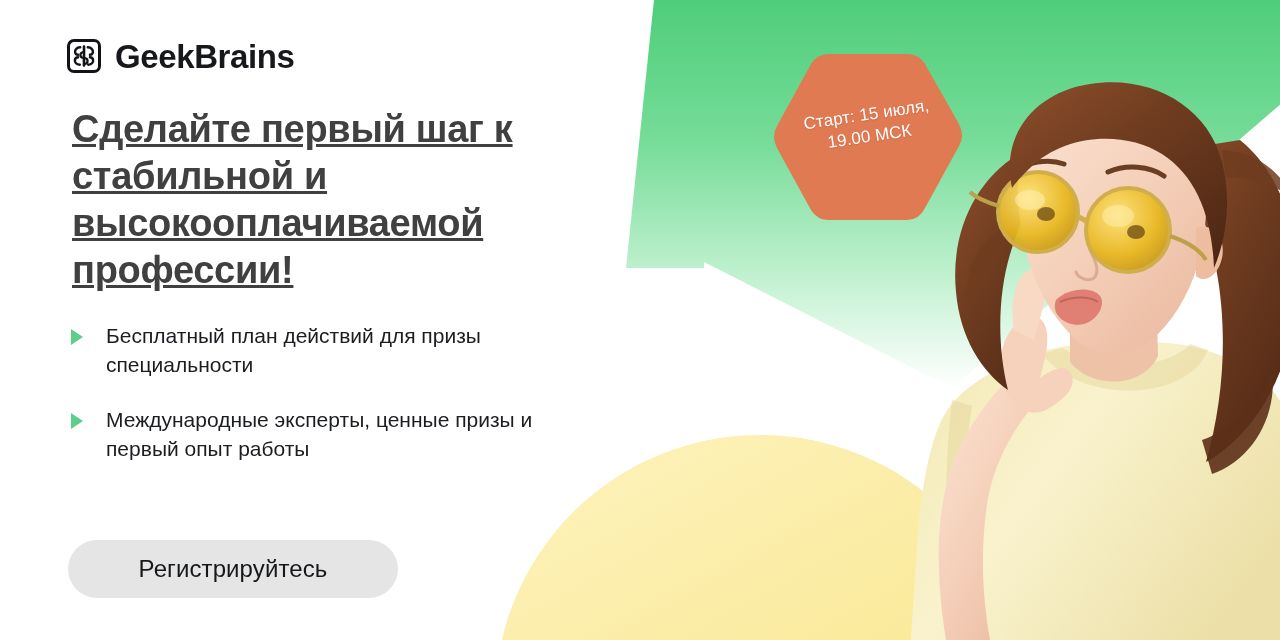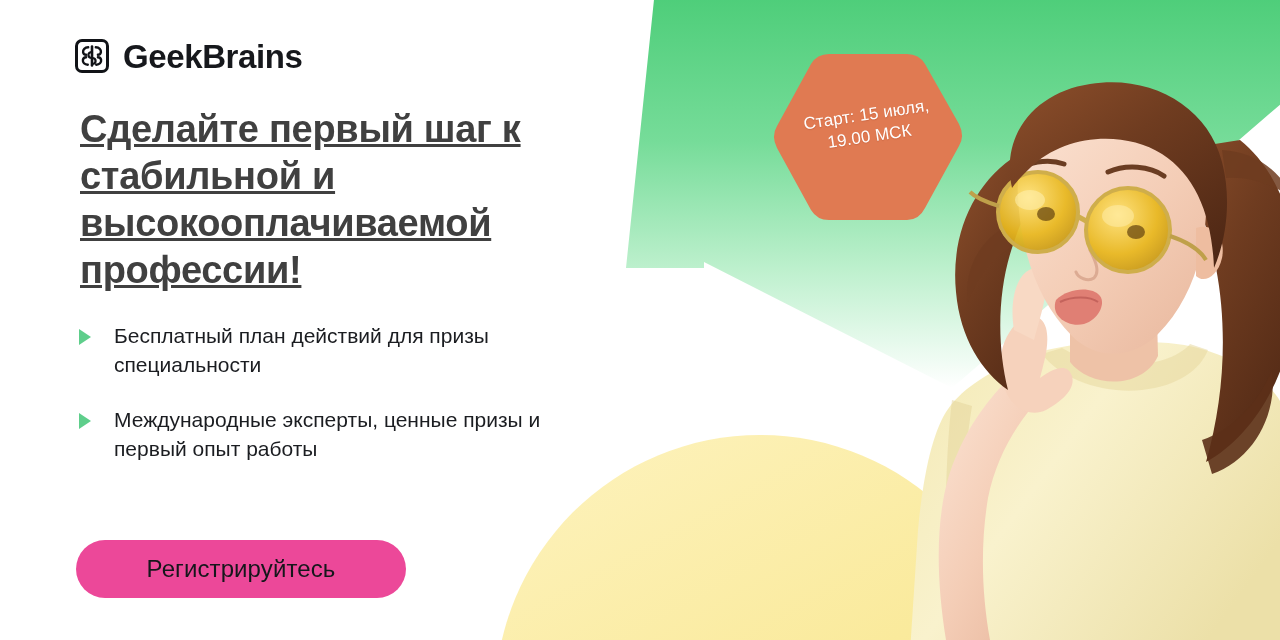--- a/index.html
+++ b/index.html
@@ -62,21 +62,21 @@
     font-weight: 400;
     transform: rotate(-8.5deg);
     letter-spacing: 0.1px;
     text-shadow: 0 1px 1px rgba(150,60,30,0.25);
     pointer-events: none;
   }
 
   
   .content {
     position: absolute;
-    left: 74px;
+    left: 66px;
     top: 0;
     width: 560px;
     height: 640px;
   }
 
   .brand {
     position: absolute;
     left: 0;
     top: 38px;
     display: flex;
@@ -143,21 +143,21 @@
 
   .cta {
     position: absolute;
     left: 2px;
     top: 540px;
     min-width: 330px;
     height: 58px;
     padding: 0 44px;
     border: none;
     border-radius: 29px;
-    background: #ec4899;
+    background: #e5e5e5;
     color: #15171b;
     font-family: inherit;
     font-size: 24px;
     font-weight: 400;
     letter-spacing: 0.1px;
     cursor: pointer;
     display: inline-flex;
     align-items: center;
     justify-content: center;
   }

